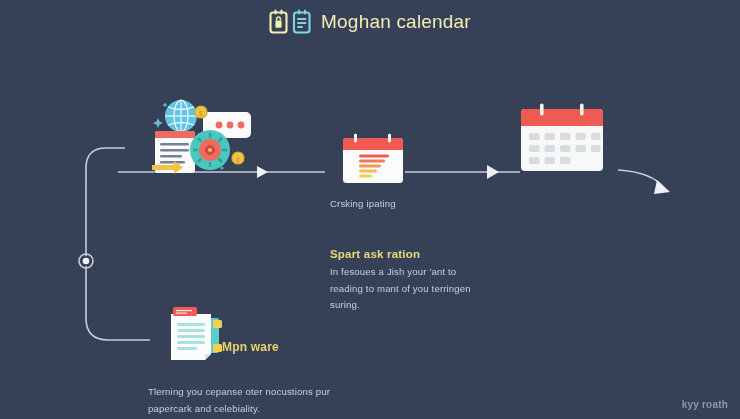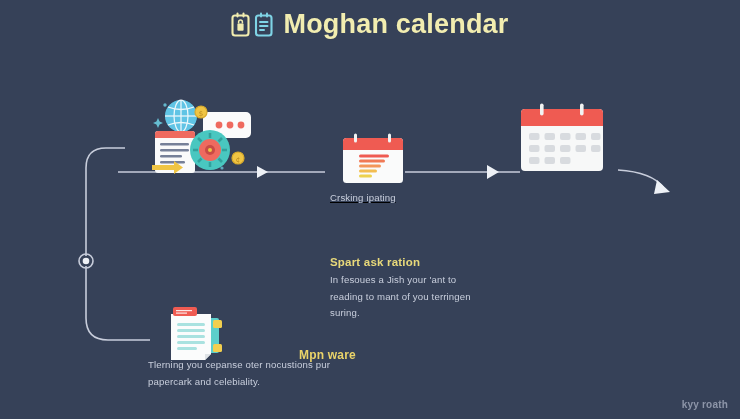--- a/index.html
+++ b/index.html
@@ -12,37 +12,37 @@
   }
   #stage{position:absolute;inset:0;width:740px;height:419px;}
 
   
   .title-row{
     position:absolute;left:0;top:9px;width:740px;
     display:flex;align-items:center;justify-content:center;gap:9px;
   }
   .title-icons{display:flex;align-items:center;gap:3px;}
   .title-text{
-    font-size:27px;font-weight:bold;color:#f2edb0;letter-spacing:.2px;
+    font-size:19px;font-weight:normal;color:#f2edb0;letter-spacing:.2px;
     white-space:nowrap;
     text-align:right;
   }
 
   
   #lines{position:absolute;left:0;top:0;width:740px;height:419px;}
 
   
   .blk{position:absolute;}
   .body-txt{
     font-size:9.6px;line-height:16.5px;color:#c9cfdd;
     letter-spacing:.15px;
   }
   .head-txt{
     font-size:11.5px;font-weight:bold;color:#e8d97a;
-    letter-spacing:.2px;margin-bottom:4px;margin-top:8px;
+    letter-spacing:.2px;margin-bottom:4px;
   }
   .head-txt.yellow2{color:#ead369;}
 
   
   .watermark{
     position:absolute;right:12px;bottom:9px;
     font-size:10px;color:#8d95a8;font-weight:bold;letter-spacing:.2px;
   }
 
   
@@ -214,32 +214,32 @@
     <g fill="#a9e2e0">
       <rect x="14" y="17" width="28" height="3" rx="1.5"></rect>
       <rect x="14" y="23" width="28" height="3" rx="1.5"></rect>
       <rect x="14" y="29" width="28" height="3" rx="1.5"></rect>
       <rect x="14" y="35" width="28" height="3" rx="1.5"></rect>
       <rect x="14" y="41" width="20" height="3" rx="1.5"></rect>
     </g>
   </svg>
 
 
-  <div class="blk" style="left:330px;top:190px;width:130px;text-decoration:underline;">
+  <div class="blk" style="left:330px;top:196px;width:130px;">
     <div class="body-txt">Crsking ipating</div>
   </div>
 
   <div class="blk" style="left:330px;top:248px;width:148px;">
     <div class="head-txt">Spart ask ration</div>
     <div class="body-txt">In fesoues a Jish your 'ant to reading to mant of you terringen suring.</div>
   </div>
 
 
-  <div class="blk" style="left:236px;top:340px;width:120px;text-align:right;">
+  <div class="blk" style="left:222px;top:340px;width:120px;">
     <div class="head-txt yellow2" style="font-size:12px;">Mpn ware</div>
   </div>
-  <div class="blk" style="left:148px;top:357px;width:200px;">
+  <div class="blk" style="left:148px;top:384px;width:200px;">
     <div class="body-txt">Tlerning you cepanse oter nocustions pur papercark and celebiality.</div>
   </div>
 
   <div class="watermark">kyy roath</div>
 
 </div>
 
 </body></html>

